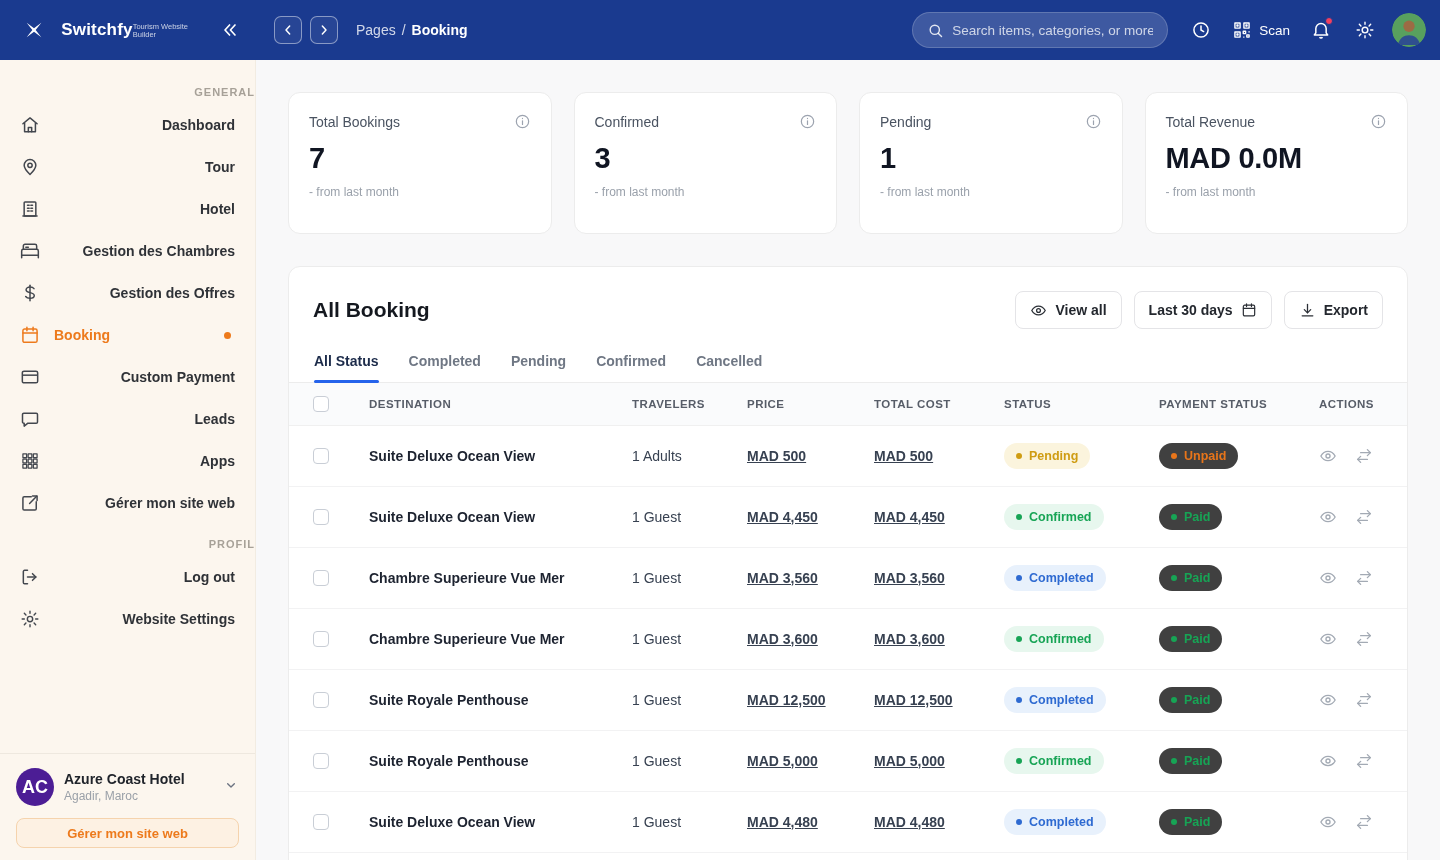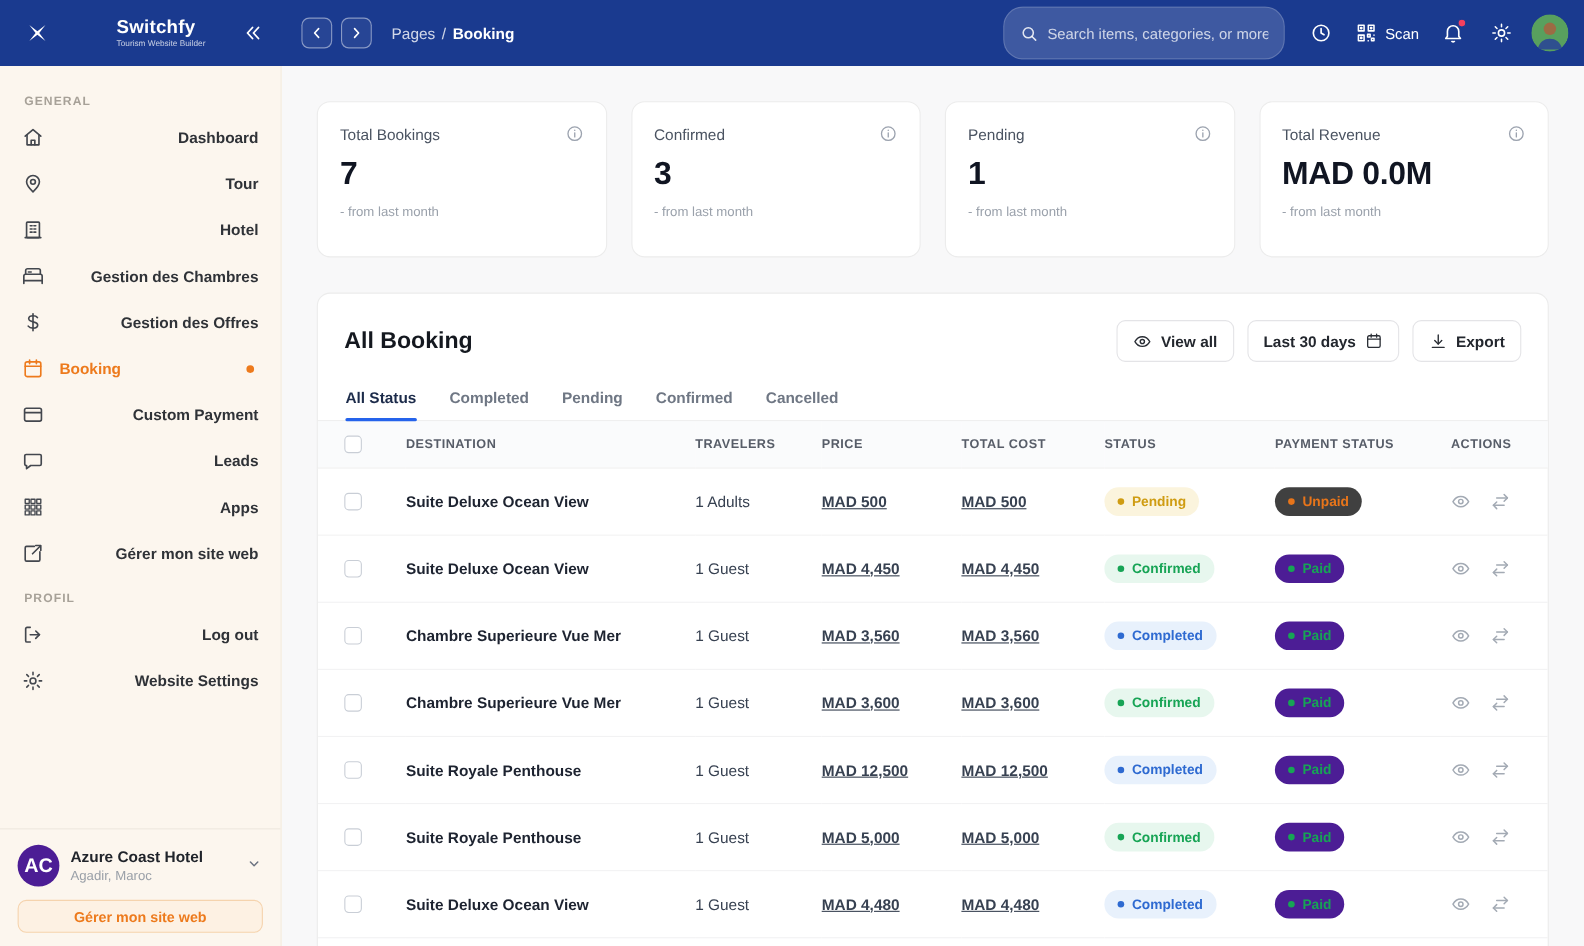--- a/index.html
+++ b/index.html
@@ -7,41 +7,41 @@
   html,body { width:1440px; height:860px; overflow:hidden; }
   body { font-family:"Liberation Sans", sans-serif; background:#f8f8f9; color:#1f2430; }
   button { font-family:inherit; cursor:pointer; }
   .ic { width:20px; height:20px; flex:none; display:block; }
   .ic16 { width:16px; height:16px; } .ic17 { width:17px; height:17px; } .ic18 { width:18px; height:18px; } .ic22 { width:22px; height:22px; }
 
   
   .topbar { position:fixed; top:0; left:0; width:1440px; height:60px; background:#1a3a8f; display:flex; align-items:center; z-index:30; }
   .brand-zone { width:256px; height:100%; display:flex; align-items:center; gap:10px; padding:0 16px 0 16px; flex:none; }
   .logo-badge { width:36px; height:36px; display:flex; align-items:center; justify-content:center; color:#fff; }
-  .brand-text { display:flex; flex-direction:column; line-height:1.1;margin-left:44px; }
+  .brand-text { display:flex; flex-direction:row; line-height:1.1; }
   .brand-name { color:#fff; font-size:17px; font-weight:700; letter-spacing:0.2px; }
   .brand-tagline { color:rgba(255,255,255,0.75); font-size:7.5px; margin-top:2px; }
   .collapse-btn { margin-left:auto; background:none; border:none; color:#fff; display:flex; align-items:center; }
   .nav-arrows { display:flex; gap:8px; margin-left:18px; }
   .navbtn { width:28px; height:28px; border-radius:7px; border:1px solid rgba(255,255,255,0.45); background:rgba(255,255,255,0.06); color:#fff; display:flex; align-items:center; justify-content:center; }
   .breadcrumb { margin-left:18px; font-size:14px; color:rgba(255,255,255,0.8); display:flex; gap:6px; align-items:center; }
   .breadcrumb .current { color:#fff; font-weight:700; }
   .tb-spacer { flex:1; }
-  .tb-search { width:256px; height:48px; border-radius:18px; background:rgba(255,255,255,0.16); border:1px solid rgba(255,255,255,0.18); display:flex; align-items:center; gap:8px; padding:0 14px; color:rgba(255,255,255,0.85); }
+  .tb-search { width:256px; height:36px; border-radius:18px; background:rgba(255,255,255,0.16); border:1px solid rgba(255,255,255,0.18); display:flex; align-items:center; gap:8px; padding:0 14px; color:rgba(255,255,255,0.85); }
   .tb-search input { flex:1; background:transparent; border:none; outline:none; color:#fff; font-size:13.5px; font-family:inherit; }
   .tb-search input::placeholder { color:rgba(255,255,255,0.75); }
   .tb-iconbtn { background:none; border:none; color:#fff; display:flex; align-items:center; justify-content:center; width:34px; height:34px; position:relative; }
   .tb-scan { width:auto; gap:7px; font-size:13.5px; color:#fff; padding:0 4px; display:flex; align-items:center; }
   .tb-group { display:flex; align-items:center; gap:10px; margin-left:16px; margin-right:14px; }
   .bell-dot { position:absolute; top:4px; right:5px; width:8px; height:8px; border-radius:50%; background:#f43f5e; border:1.5px solid #1a3a8f; }
   .tb-avatar { width:34px; height:34px; border-radius:50%; overflow:hidden; flex:none; cursor:pointer; }
 
   
   .sidebar { position:fixed; top:60px; left:0; width:256px; height:800px; background:#fcf6ee; border-right:1px solid #f2ece2; display:flex; flex-direction:column; padding-top:12px; z-index:20; }
-  .section-label { font-size:11px; font-weight:700; letter-spacing:0.09em; color:#a7a198; margin:14px 0 6px 22px; }
+  .section-label { font-size:11px; font-weight:700; letter-spacing:0.09em; color:#a7a198; margin:14px 0 6px 22px;text-align:right; }
   .side-item { height:42px; display:flex; align-items:center; gap:14px; padding:0 20px; color:#2f3237; cursor:pointer;justify-content:space-between; }
   .side-item .sicon { width:20px; height:20px; color:#43474e; display:flex; }
   .side-item .slabel { font-size:14px; font-weight:600; }
   .side-item.active { color:#ed7a1c; }
   .side-item.active .sicon { color:#ed7a1c; }
   .active-dot { margin-left:auto; width:7px; height:7px; border-radius:50%; background:#ed7a1c; margin-right:4px; }
   .side-footer { margin-top:auto; border-top:1px solid #eee8df; padding:14px 16px 12px; }
   .profile-row { display:flex; align-items:center; gap:10px; cursor:pointer; }
   .avatar-initials { width:38px; height:38px; border-radius:50%; background:#4c1d95; color:#fff; font-size:18px; font-weight:700; display:flex; align-items:center; justify-content:center; flex:none; }
   .pname { font-size:14px; font-weight:700; color:#20242b;text-align:right; }
@@ -75,21 +75,21 @@
   .booking-table tbody td { height:61px; border-bottom:1px solid #f2f2f3; font-size:14px; color:#374151; vertical-align:middle; }
   .c-check { padding-left:24px; }
   .cbx { appearance:none; -webkit-appearance:none; width:16px; height:16px; border:1.5px solid #c9ced6; border-radius:4px; background:#fff; cursor:pointer; display:block; }
   .dest { font-weight:700; color:#1d2330; }
   .c-price { font-weight:700; color:#141a26; font-size:14.5px;text-decoration:underline; }
   .badge { display:inline-flex; align-items:center; gap:7px; padding:6px 12px; border-radius:15px; font-size:12.5px; font-weight:700; }
   .badge .bdot { width:6px; height:6px; border-radius:50%; background:currentColor; }
   .badge[data-type="pending"]   { background:#fbf4dd; color:#cf9c12; }
   .badge[data-type="unpaid"]    { background:#404040; color:#e8751a; }
   .badge[data-type="confirmed"] { background:#e7f7ee; color:#17a455; }
-  .badge[data-type="paid"]      { background:#4c1d95; color:#17a455; }
+  .badge[data-type="paid"]      { background:#404040; color:#17a455; }
   .badge[data-type="completed"] { background:#e8f1fc; color:#2e6ad1; }
   .act-wrap { display:flex; gap:18px; align-items:center; }
   .act-btn { background:none; border:none; padding:0; color:#a3aab4; display:flex; }
 </style>
 </head>
 <body>
 
 <header class="topbar">
   <div class="brand-zone">
     <span class="logo-badge">

